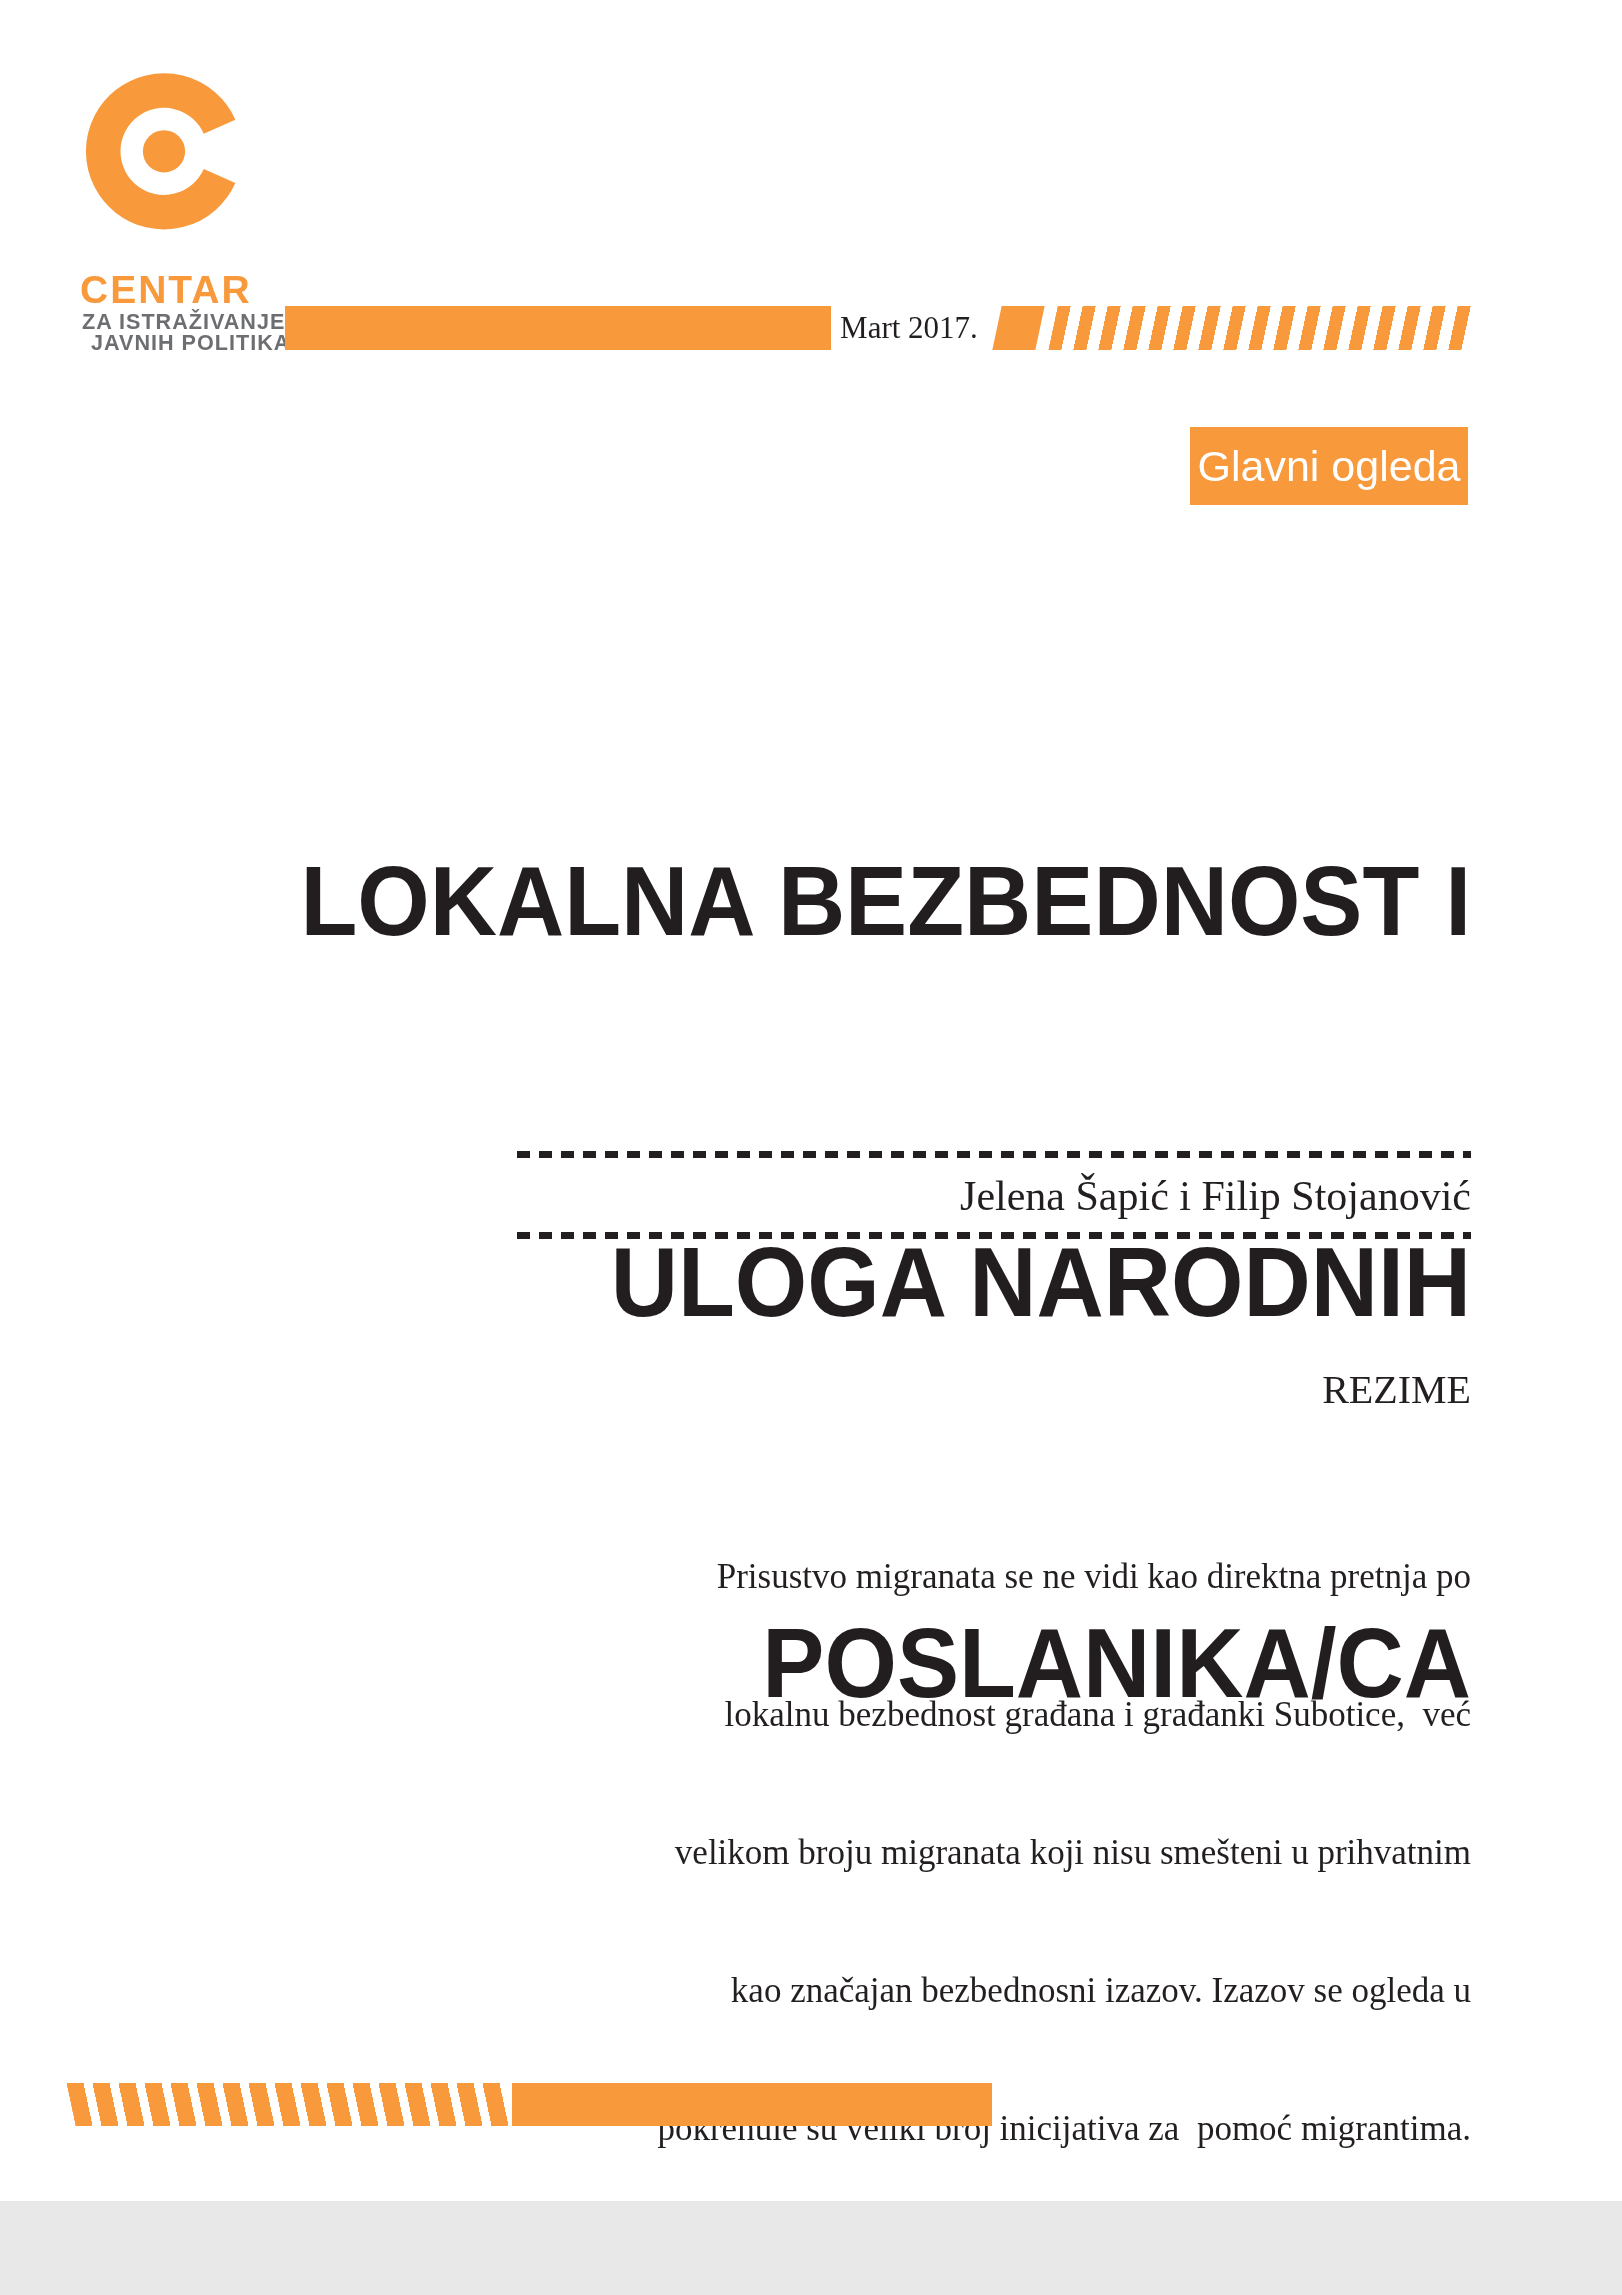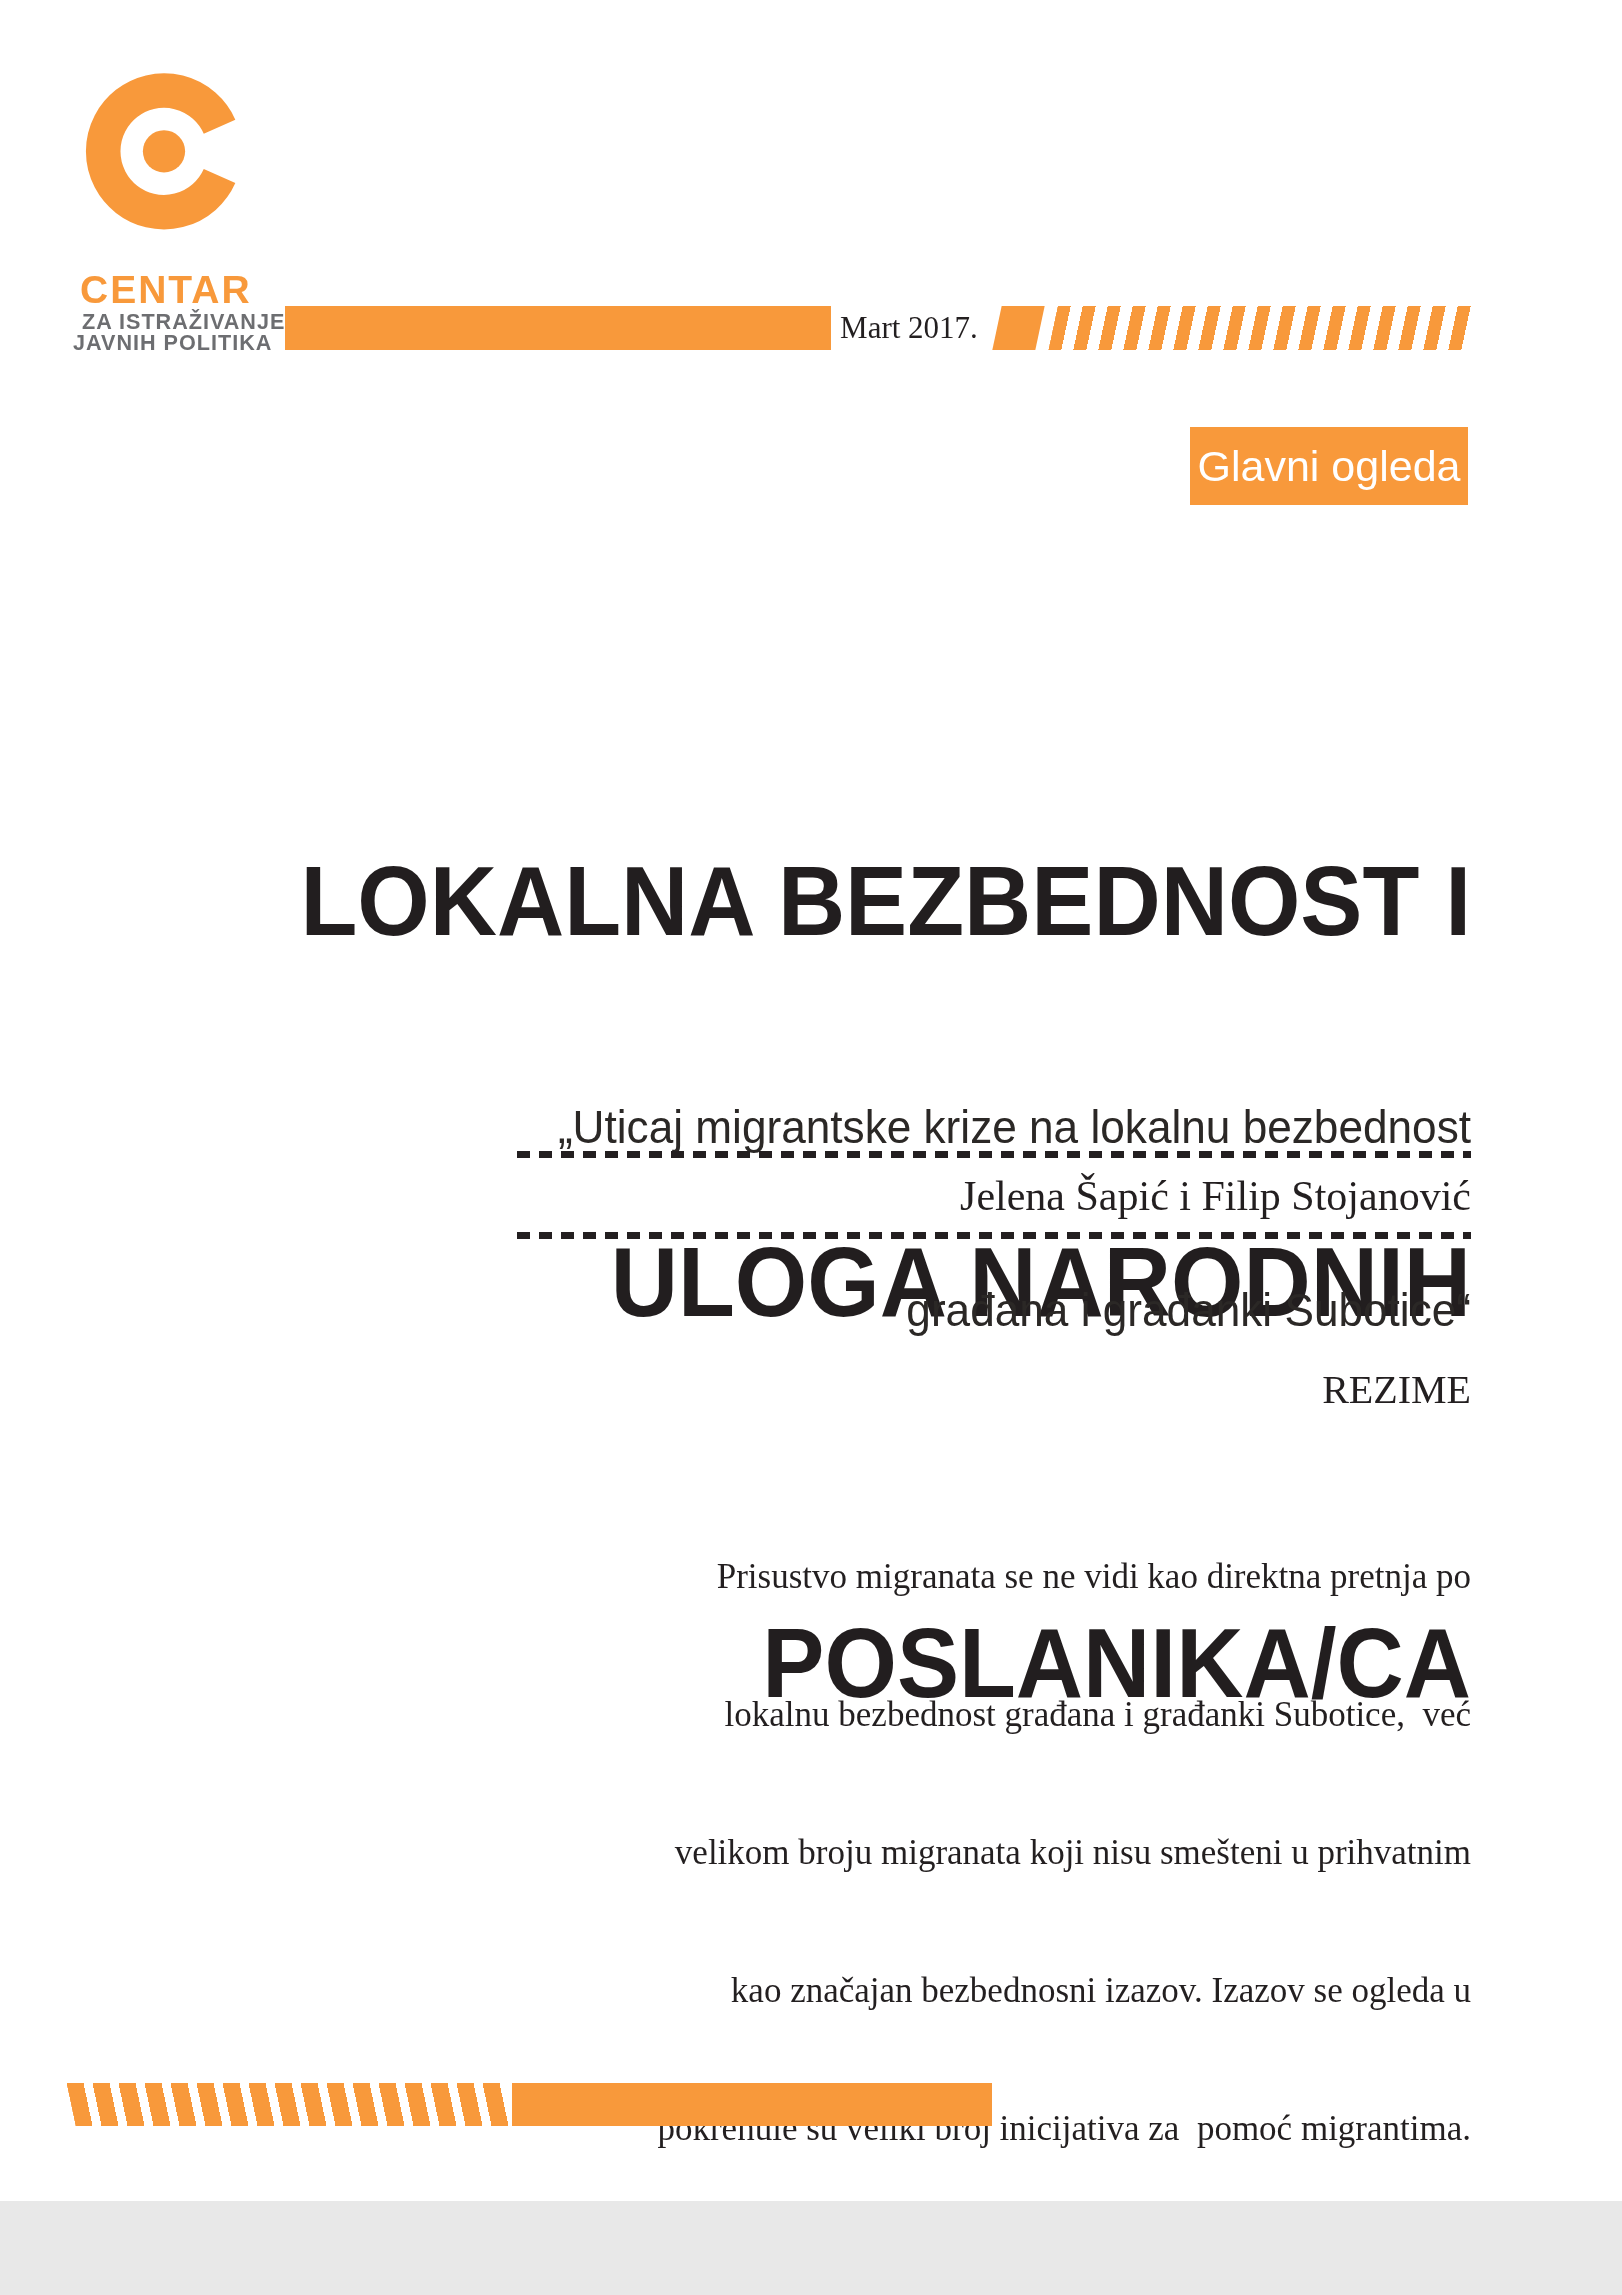--- a/index.html
+++ b/index.html
@@ -17,21 +17,21 @@
     position:absolute;left:80px;top:270px;
     font-size:39px;font-weight:bold;letter-spacing:2px;line-height:39px;
     color:#F8993B;
   }
   .logo-sub1{
     position:absolute;left:82px;top:311px;
     font-size:21.6px;font-weight:bold;letter-spacing:1px;line-height:21.6px;
     color:#6D6E71;
   }
   .logo-sub2{
-    position:absolute;left:73px;top:332px;
+    position:absolute;left:91px;top:332px;
     font-size:21.6px;font-weight:bold;letter-spacing:1px;line-height:21.6px;
     color:#6D6E71;
   }
   
   .top-solid-bar{
     position:absolute;left:285px;top:306px;width:546px;height:44px;
     background:#F8993B;
   }
   .date-text{
     position:absolute;left:828px;top:306px;width:162px;height:44px;
@@ -127,24 +127,20 @@
   </div>
 
   <div class="badge">Glavni ogleda</div>
 
   <div class="title-block">
     <div class="t-line">LOKALNA BEZBEDNOST I</div>
     <div class="t-line">ULOGA NARODNIH</div>
     <div class="t-line">POSLANIKA/CA</div>
   </div>
 
-  <div class="subtitle-block">
-    <div class="s-line">„Uticaj migrantske krize na lokalnu bezbednost</div>
-    <div class="s-line">građana i građanki Subotice“</div>
-  </div>
 
   <div class="dashed-rule rule-top"></div>
   <div class="authors">Jelena Šapić i Filip Stojanović</div>
   <div class="dashed-rule rule-bottom"></div>
 
   <div class="rezime-heading">REZIME</div>
   <div class="summary-body">
     <div>Prisustvo migranata se ne vidi kao direktna pretnja po</div>
     <div>lokalnu bezbednost građana i građanki Subotice,  već</div>
     <div>velikom broju migranata koji nisu smešteni u prihvatnim</div>

